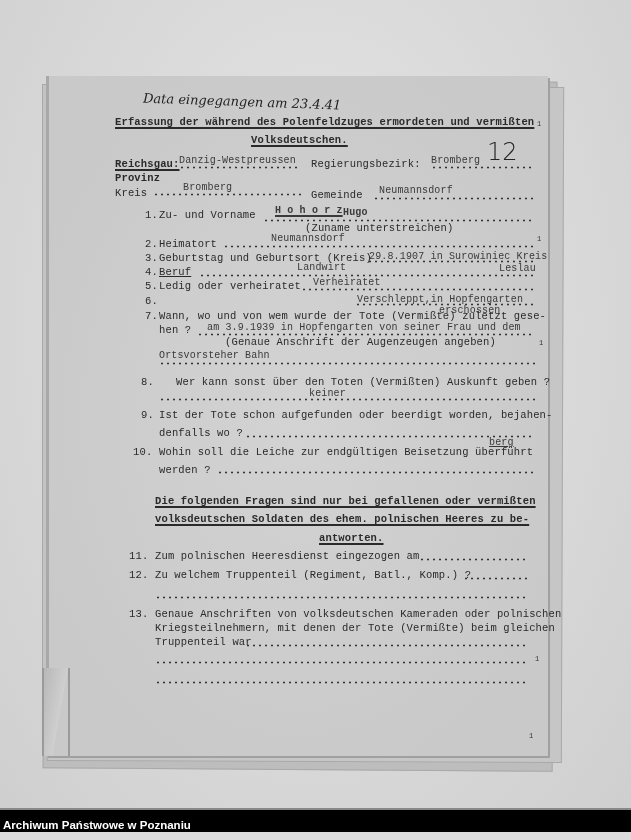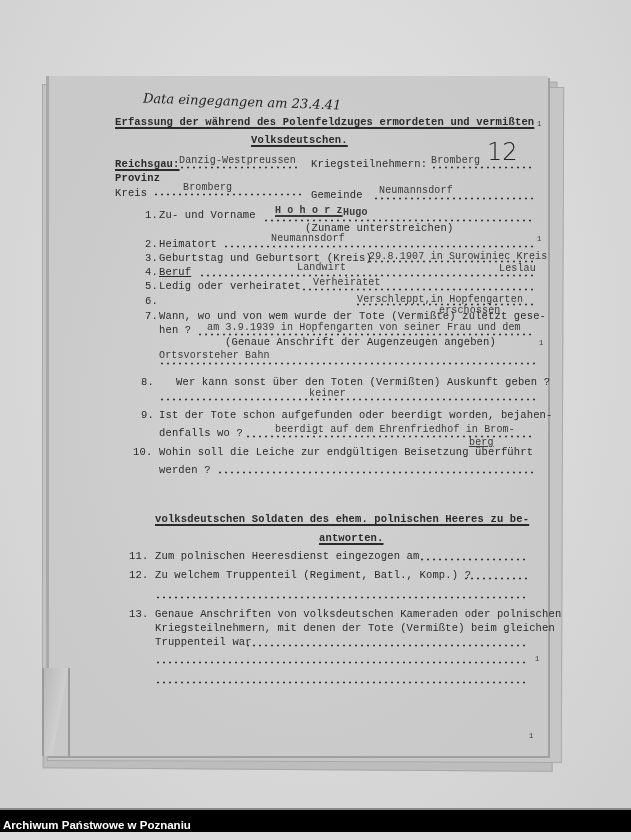--- a/index.html
+++ b/index.html
@@ -68,21 +68,21 @@
 
     <div class="hand" style="left:94px;top:18px;font-size:13px;transform:rotate(2deg);">Data eingegangen am 23.4.41</div>
     <div class="hand" style="left:438px;top:62px;font-size:24px;font-style:normal;font-family:'DejaVu Sans',sans-serif;font-weight:200;">12</div>
 
     <div class="txt bold ul" style="left:66px;top:40px;">Erfassung der während des Polenfeldzuges ermordeten und vermißten</div>
     <div class="txt bold ul" style="left:202px;top:58px;">Volksdeutschen.</div>
 
     <div class="txt bold ul" style="left:66px;top:82px;">Reichsgau:</div>
     <div class="txt filled" style="left:130px;top:79px;">Danzig-Westpreussen</div>
     <div class="dots" style="left:130px;top:90px;width:120px;"></div>
-    <div class="txt" style="left:262px;top:82px;">Kriegsteilnehmern:</div>
+    <div class="txt" style="left:262px;top:82px;">Regierungsbezirk:</div>
     <div class="txt filled" style="left:382px;top:79px;">Bromberg</div>
     <div class="dots" style="left:382px;top:90px;width:102px;"></div>
 
     <div class="txt bold" style="left:66px;top:96px;">Provinz</div>
 
     <div class="txt" style="left:66px;top:111px;">Kreis</div>
     <div class="dots" style="left:104px;top:117px;width:150px;"></div>
     <div class="txt filled" style="left:134px;top:106px;">Bromberg</div>
     <div class="txt" style="left:262px;top:113px;">Gemeinde</div>
     <div class="txt filled" style="left:330px;top:109px;">Neumannsdorf</div>
@@ -131,29 +131,29 @@
     <div class="dots" style="left:110px;top:286px;width:376px;"></div>
 
     <div class="txt" style="left:92px;top:300px;">8.</div>
     <div class="txt" style="left:110px;top:300px;padding-left:17px;">Wer kann sonst über den Toten (Vermißten) Auskunft geben ?</div>
     <div class="txt filled" style="left:260px;top:312px;">keiner</div>
     <div class="dots" style="left:110px;top:322px;width:376px;"></div>
 
     <div class="txt" style="left:92px;top:333px;">9.</div>
     <div class="txt" style="left:110px;top:333px;">Ist der Tote schon aufgefunden oder beerdigt worden, bejahen-</div>
     <div class="txt" style="left:110px;top:351px;">denfalls wo ?</div>
-    <div class="txt filled" style="left:226px;top:348px;">beerdigt auf dem Ehrenfriedhof in Brom-</div>
     <div class="dots" style="left:196px;top:359px;width:290px;"></div>
-    <div class="txt filled" style="left:420px;top:361px;text-decoration:underline;">berg</div>
+    <div class="txt filled" style="left:440px;top:361px;text-decoration:underline;">berg</div>
 
     <div class="txt" style="left:84px;top:370px;">10.</div>
     <div class="txt" style="left:110px;top:370px;">Wohin soll die Leiche zur endgültigen Beisetzung überführt</div>
     <div class="txt" style="left:110px;top:388px;">werden ?</div>
     <div class="dots" style="left:168px;top:395px;width:318px;"></div>
 
+    <div class="txt bold ul" style="left:106px;top:419px;">Die folgenden Fragen sind nur bei gefallenen oder vermißten</div>
     <div class="txt bold ul" style="left:106px;top:437px;text-align:right;">volksdeutschen Soldaten des ehem. polnischen Heeres zu be-</div>
     <div class="txt bold ul" style="left:270px;top:456px;">antworten.</div>
 
     <div class="txt" style="left:80px;top:474px;">11.</div>
     <div class="txt" style="left:106px;top:474px;">Zum polnischen Heeresdienst eingezogen am</div>
     <div class="dots" style="left:370px;top:482px;width:108px;"></div>
 
     <div class="txt" style="left:80px;top:493px;">12.</div>
     <div class="txt" style="left:106px;top:493px;">Zu welchem Truppenteil (Regiment, Batl., Komp.) ?</div>
     <div class="dots" style="left:414px;top:501px;width:64px;"></div>

